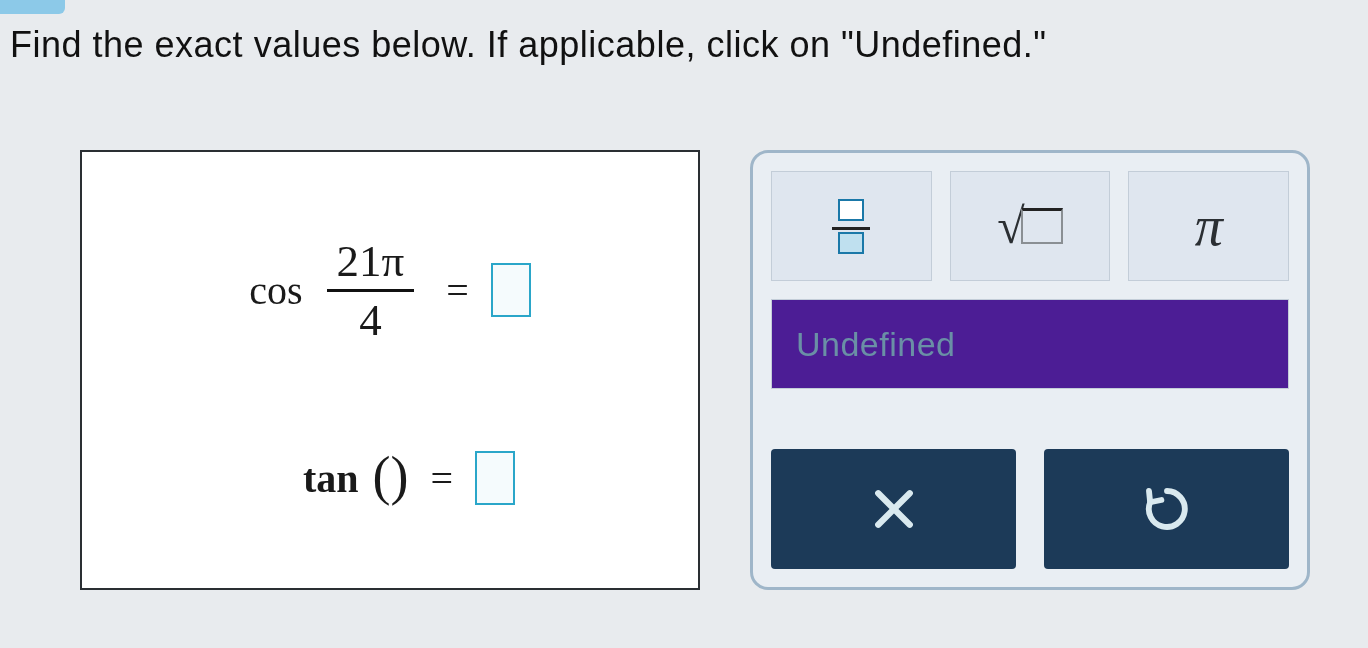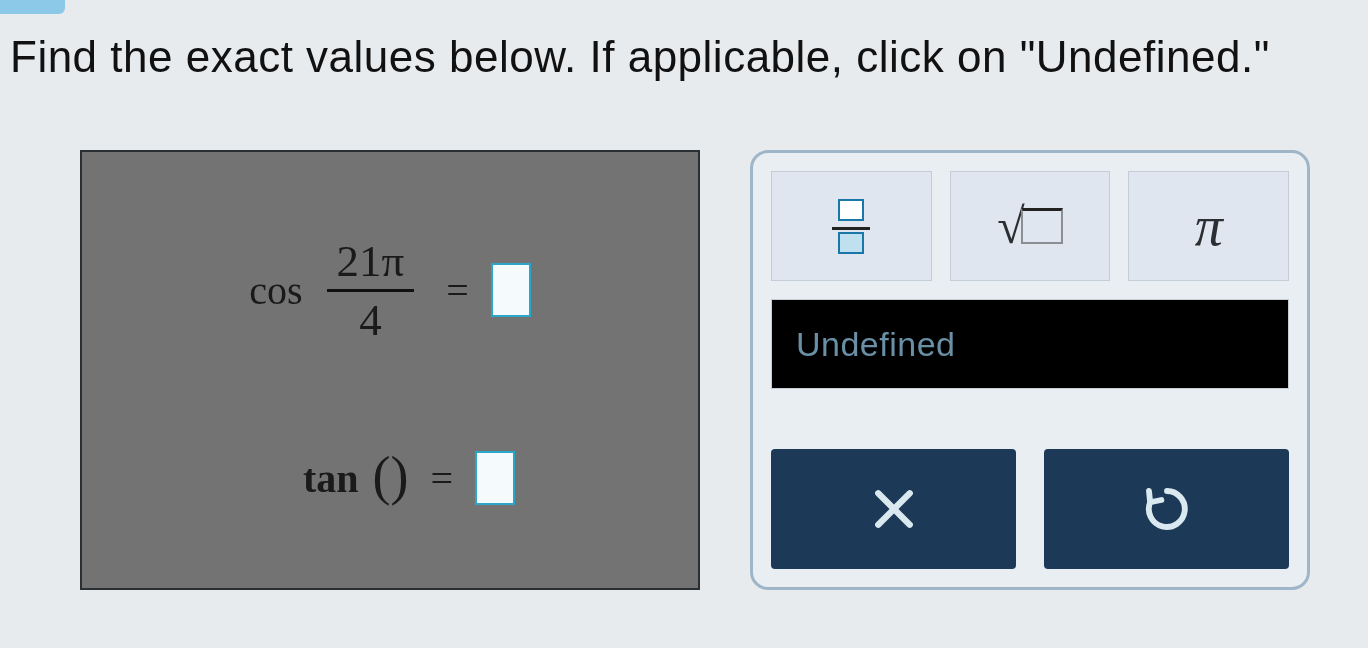--- a/index.html
+++ b/index.html
@@ -12,38 +12,38 @@
   }
   .tab-remnant {
     position: absolute;
     top: -10px; left: -5px;
     width: 70px; height: 24px;
     background: #8cc9e8;
     border-radius: 0 0 6px 6px;
   }
   .instruction {
     position: absolute;
-    top: 32px;
+    top: 24px;
     left: 10px;
-    font-size: 44px;
+    font-size: 36px;
     color: #111;
     letter-spacing: 0.5px;
   }
   .work-area {
     position: absolute;
     top: 150px;
     left: 80px;
     display: flex;
     gap: 50px;
   }
   .problem-box {
     width: 620px;
     height: 440px;
     border: 2px solid #2a2f33;
-    background: #737373;
+    background: #ffffff;
     padding: 30px 40px;
     display: flex;
     flex-direction: column;
     justify-content: space-around;
   }
   .eq-row {
     display: flex;
     align-items: center;
     justify-content: center;
     font-size: 40px;
@@ -111,21 +111,21 @@
     font-size: 50px; line-height: 1; margin-right: -4px;
   }
   .sqrt-box {
     width: 42px; height: 36px; border: 2px solid #8a8f93;
     border-top: 3px solid #222;
     background: #dfe6ef; display: inline-block;
   }
 
   .undef-btn {
     height: 90px;
-    background: #000000;
+    background: #4c1d95;
     border: 1px solid #c3cdd8;
     display: flex; align-items: center; padding-left: 24px;
     font-size: 34px;
     color: #6a90a6;
     font-family: Verdana, sans-serif;
     letter-spacing: 0.5px;
   }
   .action-row {
     display: flex; gap: 28px; margin-top: auto;
   }

